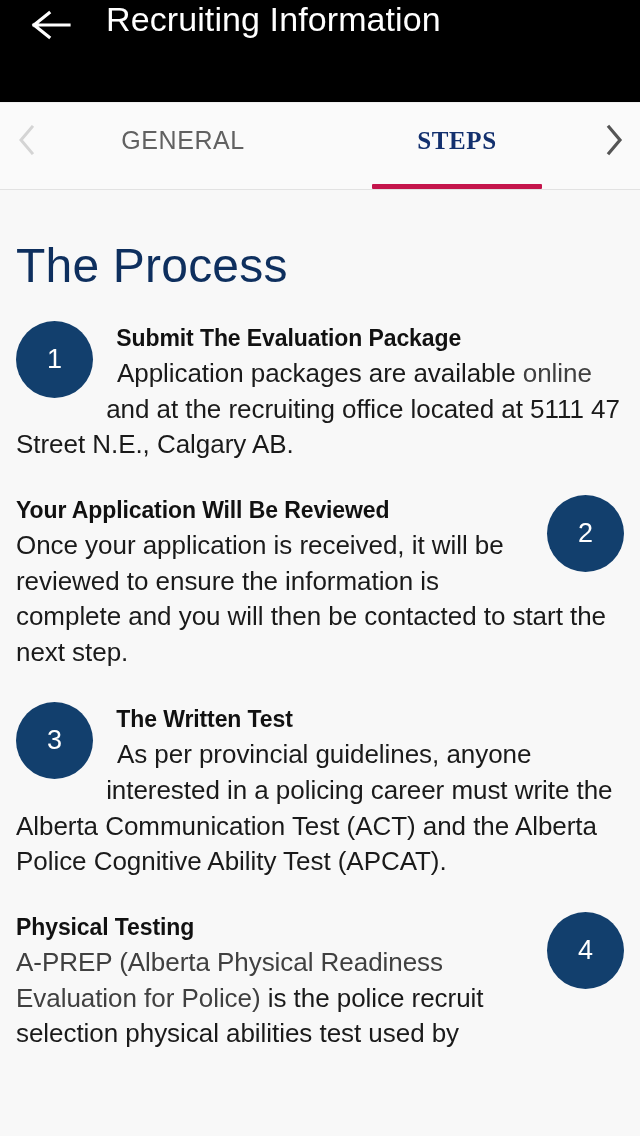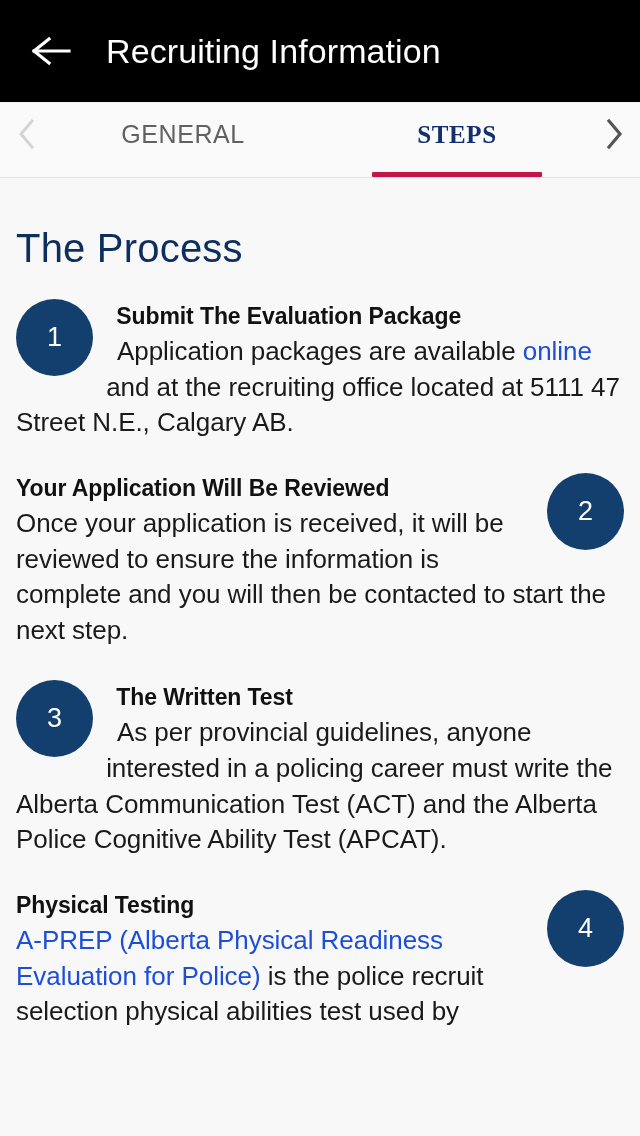--- a/index.html
+++ b/index.html
@@ -22,21 +22,21 @@
     position: relative;
     overflow: hidden;
     background: #f8f8f8;
   }
 
   
   .appbar {
     height: 102px;
     background: #000000;
     display: flex;
-    align-items: center;
+    align-items: flex-start;
     padding-left: 26px;
     flex-shrink: 0;
   }
 
   .back-btn {
     width: 50px;
     height: 50px;
     display: flex;
     align-items: center;
     justify-content: center;
@@ -50,21 +50,21 @@
     color: #ffffff;
     font-size: 34px;
     font-weight: 400;
     letter-spacing: 0.1px;
     margin-left: 30px;
     white-space: nowrap;
   }
 
   
   .tabbar {
-    height: 76px;
+    height: 88px;
     background: #fafafa;
     display: flex;
     align-items: stretch;
     position: relative;
     border-bottom: 1px solid #e2e2e2;
     box-shadow: inset 0 1px 0 #efefef;
   }
 
   .tab-arrow {
     width: 46px;
@@ -132,21 +132,21 @@
 
   
   .content {
     padding: 0 16px;
     overflow: hidden;
     height: calc(1136px - 102px - 89px);
   }
 
   .page-title {
     color: #0e2f5e;
-    font-size: 40px;
+    font-size: 48px;
     font-weight: 400;
     letter-spacing: 0.2px;
     margin-top: 48px;
     margin-bottom: 28px;
   }
 
   .step {
     margin-bottom: 32px;
     overflow: hidden;
   }
@@ -190,21 +190,21 @@
 
   .step-body {
     font-size: 26px;
     font-weight: 400;
     color: #1a1a1a;
     line-height: 1.37;
     letter-spacing: -0.05px;
   }
 
   .link {
-    color: #1d4ed8;
+    color: #404040;
     cursor: pointer;
   }
 
   .step-1 .step-title { margin-top: 2px; }
   .step-3 .step-title { margin-top: 2px; }
 </style>
 </head>
 <body>
 
 <div class="screen">

